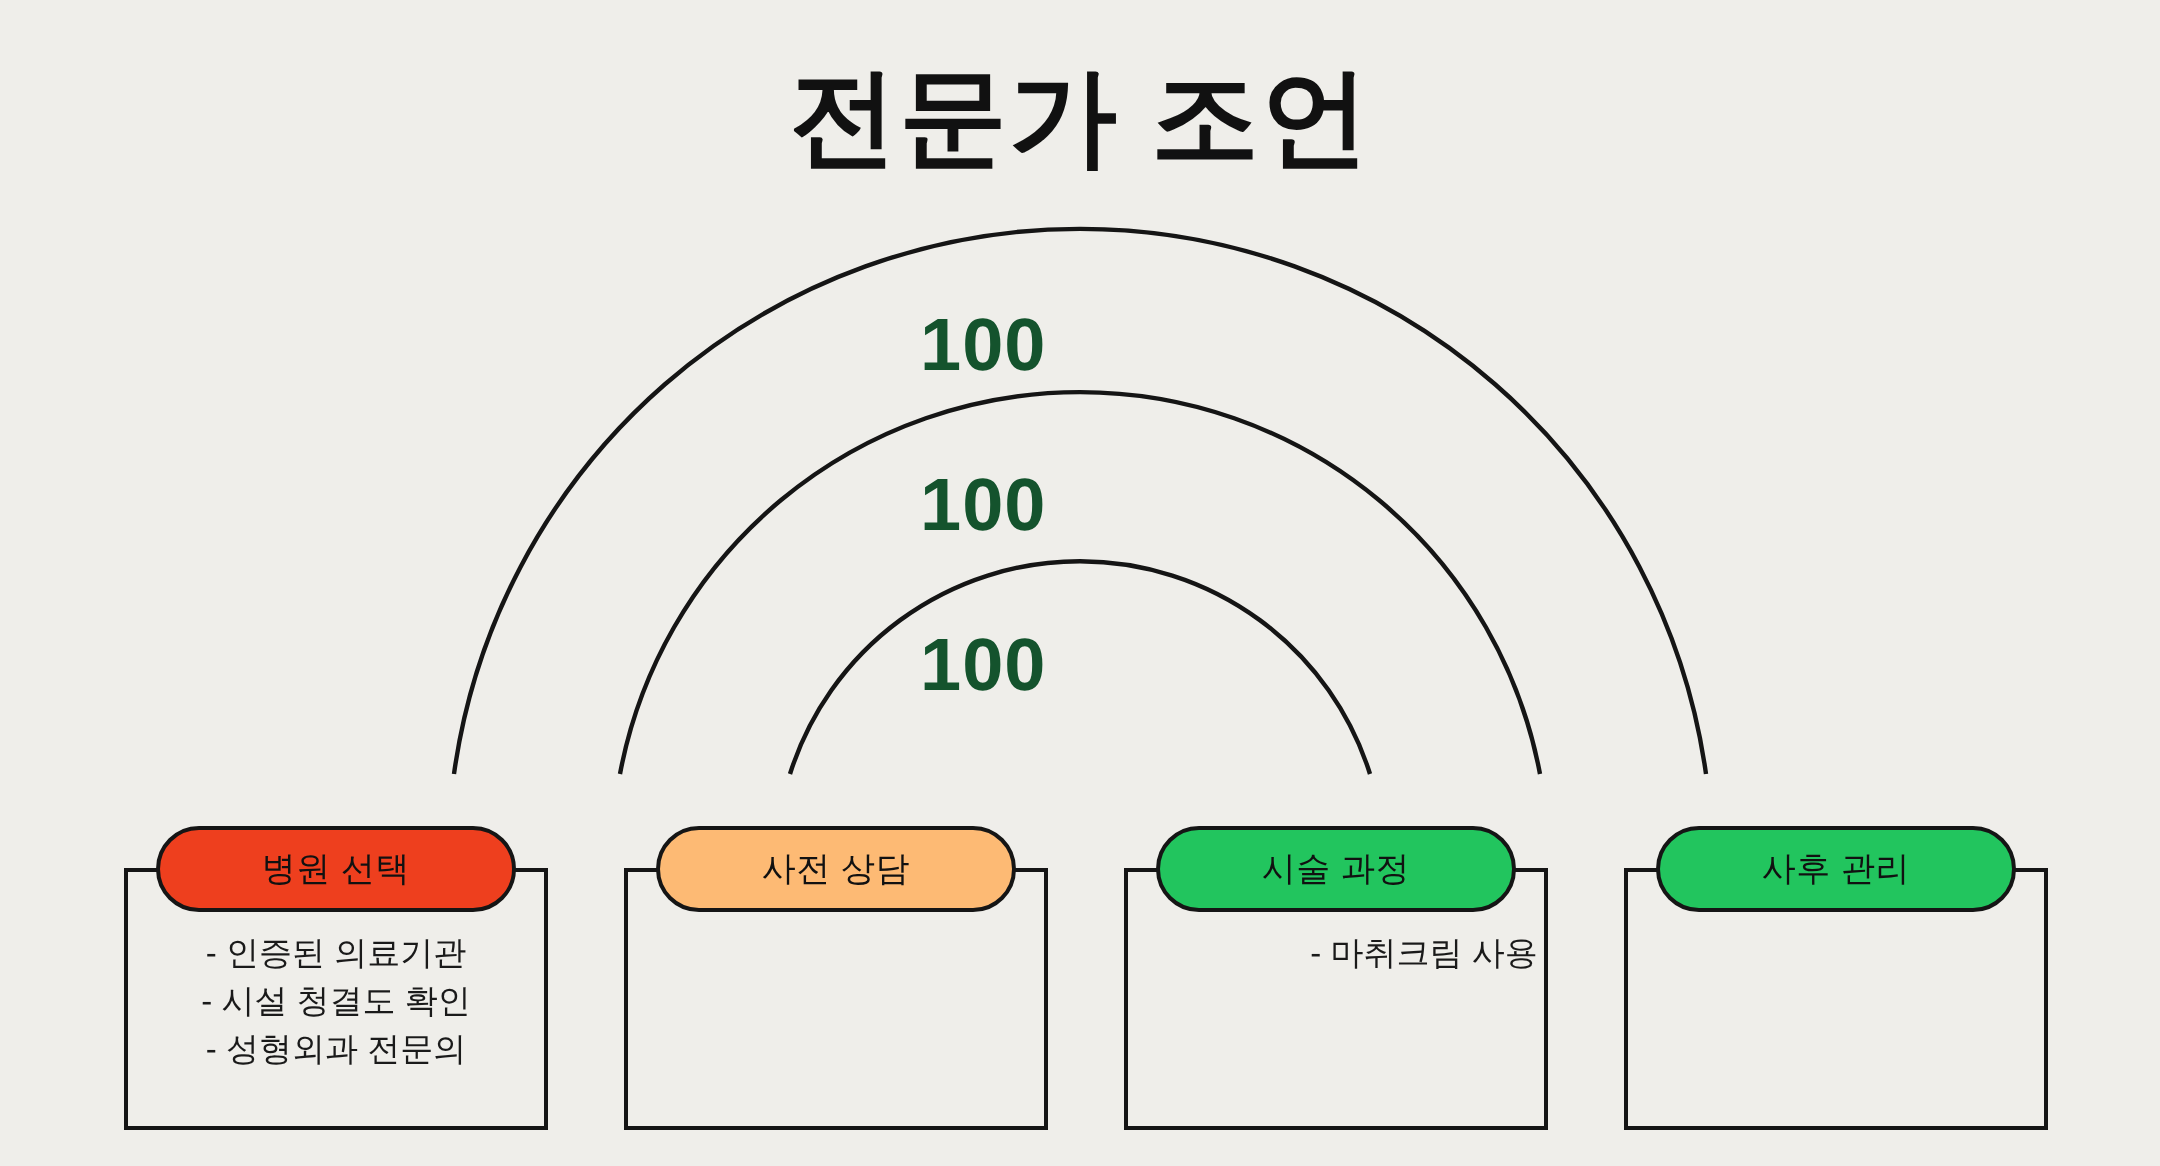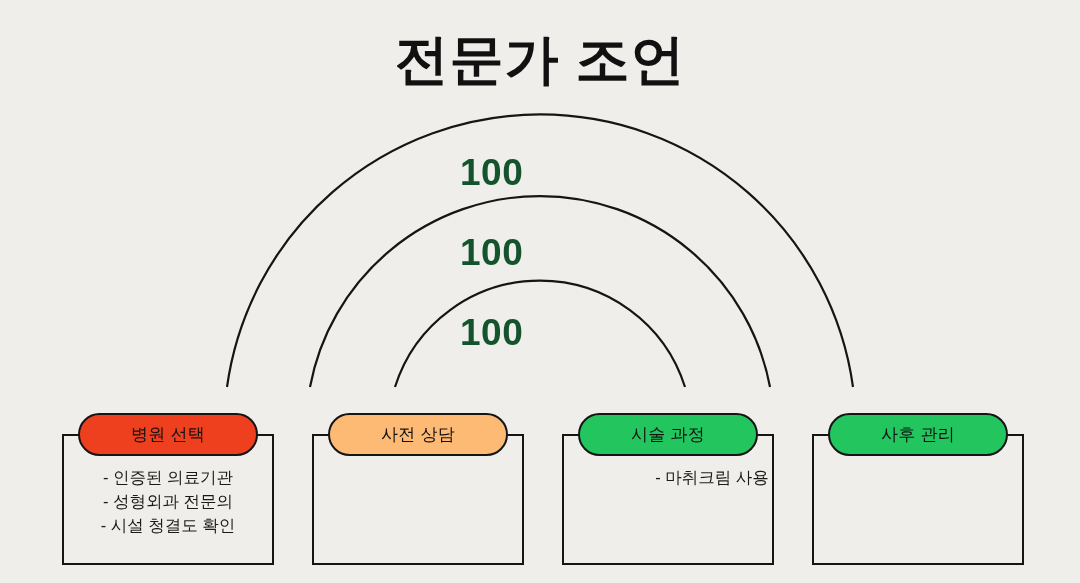--- a/index.html
+++ b/index.html
@@ -152,20 +152,20 @@
   </div>
   <div class="pill pill-2" style="background: #22c55e;">
     <span>시술 과정</span>
   </div>
   <div class="pill pill-3" style="background: #22c55e;">
     <span>사후 관리</span>
   </div>
 
   <div class="card-body card-body-0">
     <div class="bullet">- 인증된 의료기관</div>
+    <div class="bullet">- 시설 청결도 확인</div>
     <div class="bullet">- 성형외과 전문의</div>
-    <div class="bullet">- 시설 청결도 확인</div>
   </div>
   <div class="card-body card-body-2">
     <div class="bullet">- 마취크림 사용</div>
   </div>
 
 </div>
 
 </body></html>

